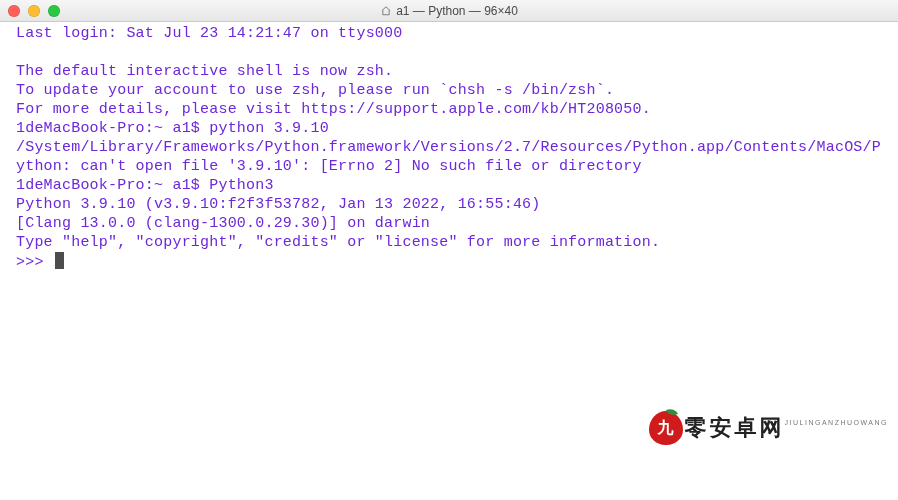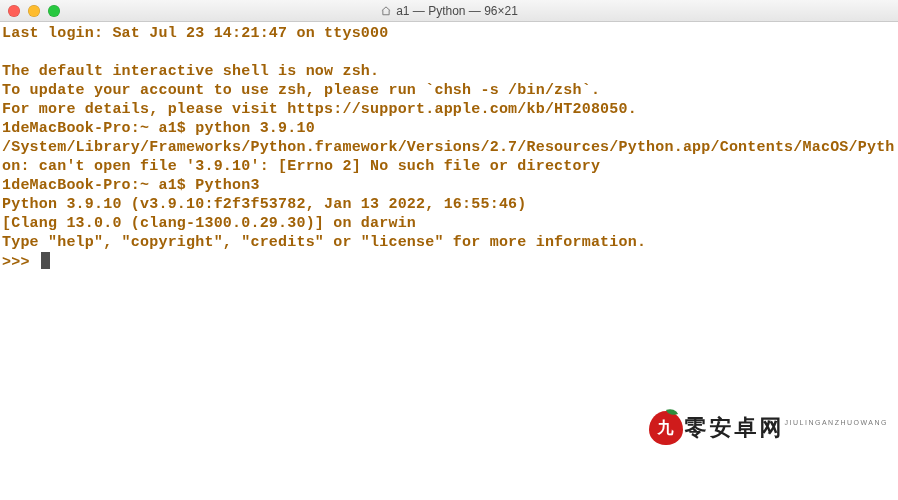--- a/index.html
+++ b/index.html
@@ -34,28 +34,27 @@
     gap: 4px;
     font-family: -apple-system, BlinkMacSystemFont, "Helvetica Neue", Arial, sans-serif;
     font-size: 12px;
     color: #4a4a4a;
     pointer-events: none;
   }
   .home-icon { color: #7a7a7a; display: inline-flex; }
   .home-icon svg { width: 12px; height: 12px; }
 
   .terminal {
-    padding: 2px 2px;
+    padding: 2px 16px;
     font-size: 15px;
     line-height: 19px;
-    color: #a16207;
+    color: #6d28d9;
     white-space: pre-wrap;
     word-break: break-all;
     letter-spacing: 0.2px;
-    font-weight: bold;
   }
   .line { display: block; }
   .blank { height: 19px; }
   .cursor {
     display: inline-block;
     width: 9px;
     height: 17px;
     background: #4d4d4d;
     vertical-align: -3px;
     margin-left: 2px;
@@ -123,21 +122,21 @@
     <div class="tl" style="background:#febc2e"></div>
     <div class="tl" style="background:#28c840"></div>
   </div>
   <div class="title-wrap">
     <span class="home-icon">
       <svg viewBox="0 0 16 16" fill="none" stroke="currentColor" stroke-width="1.3">
         <path d="M2.5 7.5 L8 2.5 L13.5 7.5"></path>
         <path d="M3.8 7 v6 h8.4 v-6"></path>
       </svg>
     </span>
-    <span>a1 — Python — 96×21</span>
+    <span>a1 — Python — 96×40</span>
   </div>
 </div>
 
 <div class="terminal" id="term"><span class="line">Last login: Sat Jul 23 14:21:47 on ttys000</span><span class="line blank"></span><span class="line">The default interactive shell is now zsh.</span><span class="line">To update your account to use zsh, please run `chsh -s /bin/zsh`.</span><span class="line">For more details, please visit https://support.apple.com/kb/HT208050.</span><span class="line">1deMacBook-Pro:~ a1$ python 3.9.10</span><span class="line">/System/Library/Frameworks/Python.framework/Versions/2.7/Resources/Python.app/Contents/MacOS/Python: can't open file '3.9.10': [Errno 2] No such file or directory</span><span class="line">1deMacBook-Pro:~ a1$ Python3</span><span class="line">Python 3.9.10 (v3.9.10:f2f3f53782, Jan 13 2022, 16:55:46)</span><span class="line">[Clang 13.0.0 (clang-1300.0.29.30)] on darwin</span><span class="line">Type "help", "copyright", "credits" or "license" for more information.</span><span class="line"><span>&gt;&gt;&gt; </span><span class="cursor"></span></span></div>
 
 <div class="watermark">
   <div class="wm-logo">
     <div class="apple"></div>
     <div class="leaf"></div>
     <div class="nine">九</div>

